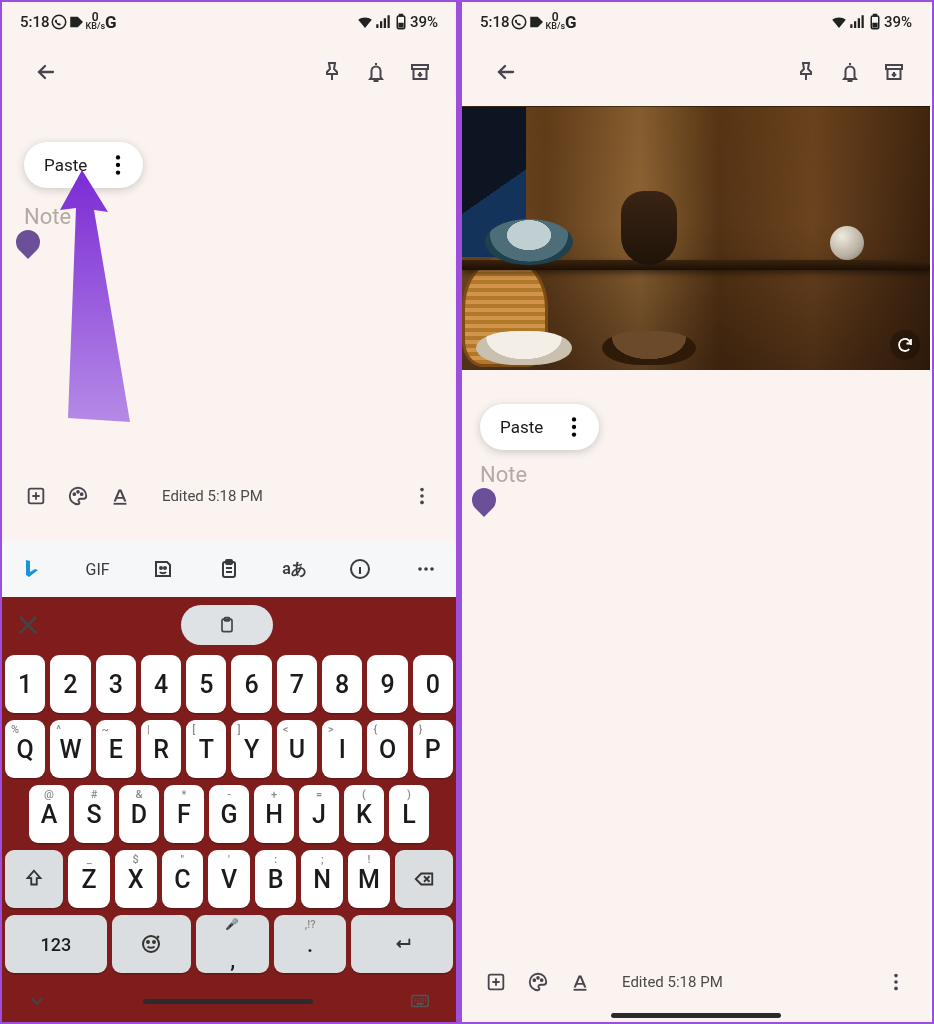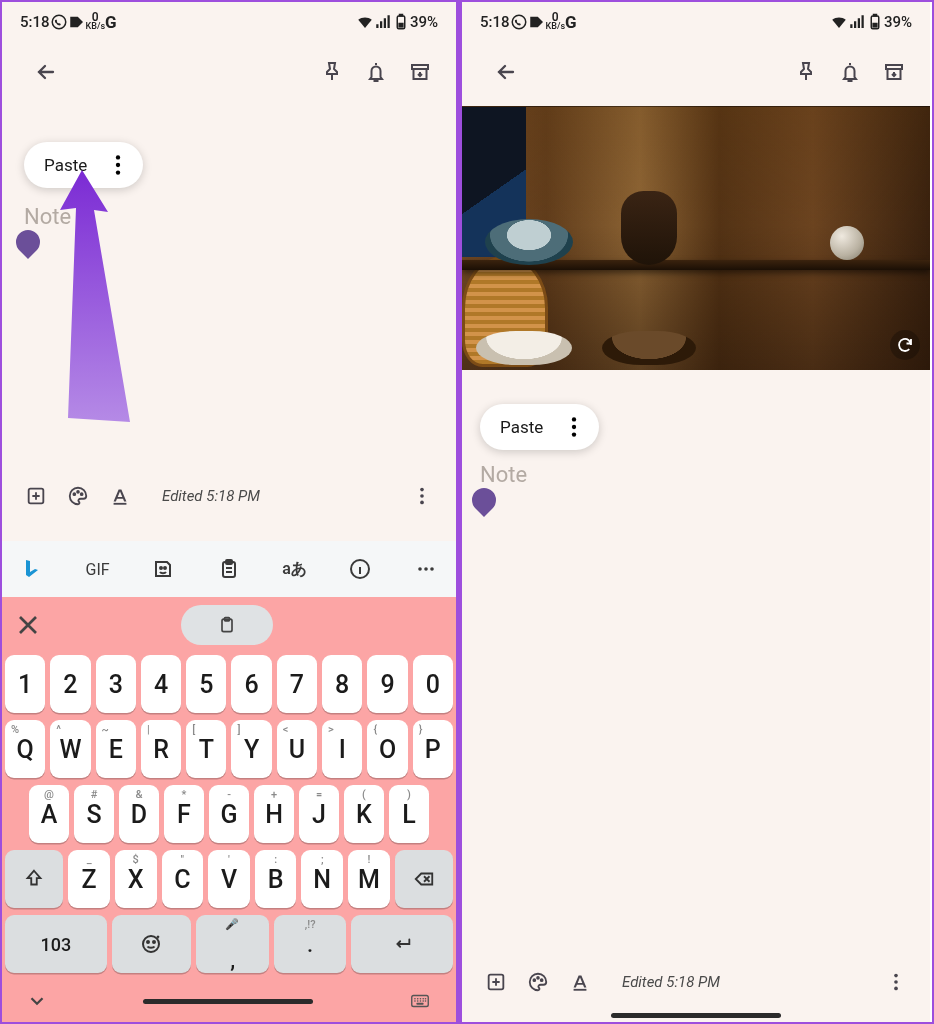--- a/index.html
+++ b/index.html
@@ -71,21 +71,21 @@
   .arrow {
     position:absolute;
     left:58px; top:168px;
     z-index:6;
   }
 
   
   .bottombar {
     display:flex; align-items:center; gap:6px;
     padding: 10px 16px 8px;
-    font-size:15px; color:#4a4a4a;font-style:italic;
+    font-size:15px; color:#4a4a4a;
   }
   .left .bottombar { position:absolute; bottom:500px; left:0; right:0; }
   .right .bottombar { position:absolute; bottom:14px; left:0; right:0; }
   .bottombar .tbtn { width:36px; height:36px; display:flex; align-items:center; justify-content:center; color:#49454e; }
   .bottombar svg { width:22px; height:22px; }
   .bottombar .edited { margin-left: 18px; flex:1; }
   .bottombar .moredots { margin-left:auto; }
 
   
   .pasted-img {
@@ -113,21 +113,21 @@
   .ball { right:14%; bottom:42%; width:34px; height:34px; background:radial-gradient(circle at 35% 30%, #efe9df, #b9b1a1 60%, #7e7868); }
   .poster { right:0; top:6%; width:64px; height:150px;
     background:linear-gradient(145deg,#0e1522 0 55%, #14335a 55% 100%); }
   .bowl2 { left:3%; bottom:2%; width:96px; height:34px; background:radial-gradient(ellipse at 50% 20%,#f3eee6 0 55%,#c9c0b0 56% 100%); border-radius:50%/60%; }
   .bowl3 { left:30%; bottom:2%; width:94px; height:34px; background:radial-gradient(ellipse at 50% 20%,#6a4a2a 0 55%,#2d1a08 56% 100%); border-radius:50%/60%; }
   .refresh { position:absolute; right:10px; bottom:10px; width:30px;height:30px;
     background:rgba(0,0,0,.25); border-radius:50%; display:flex;align-items:center;justify-content:center;}
   .refresh svg{width:18px;height:18px;color:#fff;}
 
   
-  .kb-wrap { position:absolute; left:0; right:0; bottom:0; background:#fca5a5; }
+  .kb-wrap { position:absolute; left:0; right:0; bottom:0; background:#7f1d1d; }
   .suggestion {
     background:#f5f7f8; display:flex; align-items:center; justify-content:space-between;
     padding: 10px 6px; gap:2px;
   }
   .suggestion .sicon { width:48px; height:36px; display:flex; align-items:center; justify-content:center; color:#3a3a3a; }
   .suggestion svg { width:24px; height:24px; }
   .sicon.trans { font-size:16px; font-weight:600;}
   .clipchip { background:#dfe2e4; border-radius:22px; width:92px; height:40px;
     display:flex;align-items:center;justify-content:center;}
   .cliprow { display:flex; align-items:center; padding:8px 14px 8px 10px; gap:6px; }
@@ -483,21 +483,21 @@
           </div>
           <div class="key back">
             <svg width="26" height="22" viewBox="0 0 24 24" fill="none" stroke="#333" stroke-width="2">
               <path d="M21 6H9l-6 6 6 6h12z"></path>
               <path d="M12 9l6 6M18 9l-6 6"></path>
             </svg>
           </div>
         </div>
       <div class="krow" id="krow5">
           <div class="key num">
-            <span>103</span>
+            <span>123</span>
           </div>
           <div class="key emoji">
             <svg width="24" height="24" viewBox="0 0 24 24" fill="none" stroke="#333" stroke-width="2">
               <circle cx="12" cy="12" r="8"></circle>
               <circle cx="9" cy="10" r="1" fill="#333"></circle>
               <circle cx="15" cy="10" r="1" fill="#333"></circle>
               <path d="M8.5 14.5c1 1.5 6 1.5 7 0"></path>
               <path d="M18 6l2-2m0 2l-2-2" stroke-width="1.5"></path>
             </svg>
           </div>

